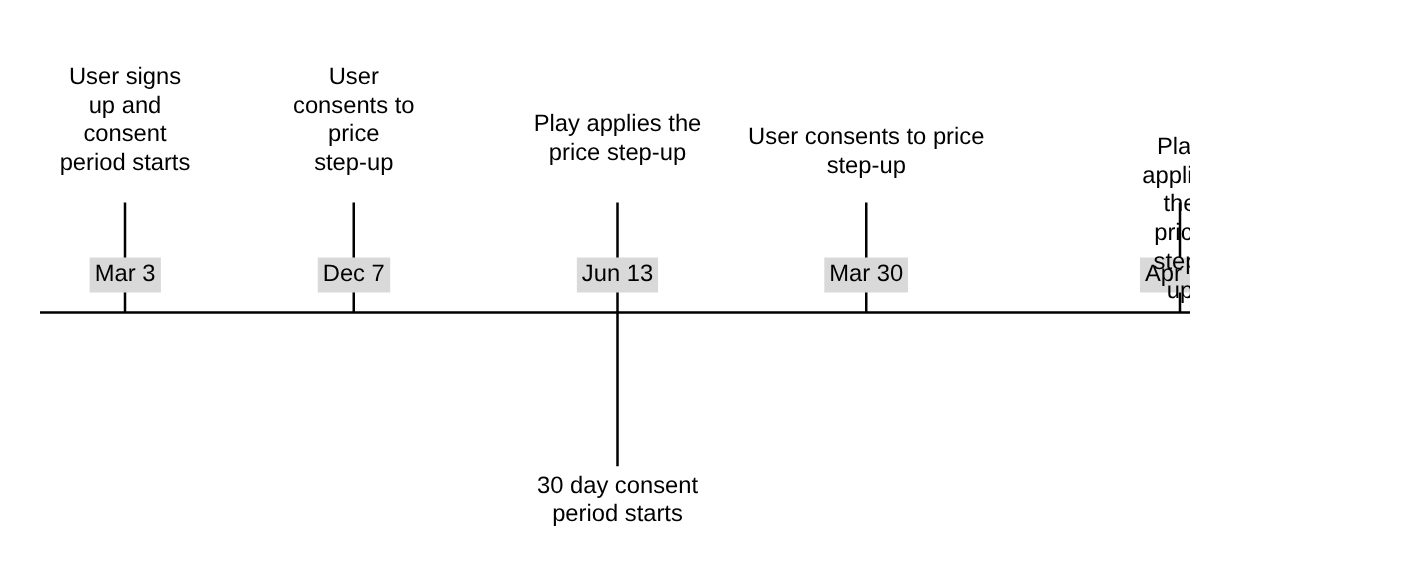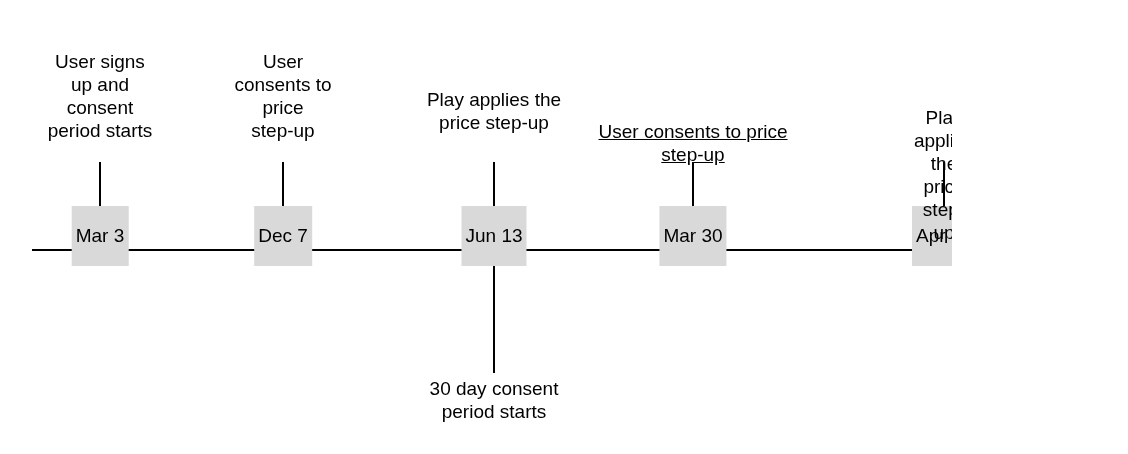--- a/index.html
+++ b/index.html
@@ -39,21 +39,21 @@
     z-index: 1;
   }
   .date-chip {
     position: absolute;
     top: 206px;
     transform: translateX(-50%);
     background: var(--chipBg, #d9d9d9);
     font-size: 19px;
     line-height: 28px;
     height: 28px;
-    padding: 16px 4px;
+    padding: 0 4px;
     white-space: nowrap;
     z-index: 2;
   }
   .period {
     position: absolute;
     top: 280px;
     height: 42px;
     z-index: 2;
   }
   .period svg { position: absolute; left: 0; top: 0; }
@@ -98,21 +98,21 @@
   <div class="tick" style="left:283px; top:162px; height:88px;"></div>
   <div class="date-chip" style="left:283px;">Dec 7</div>
 
   <div class="event-label" style="left:494px; top:88px;">Play applies the
 price step-up</div>
   <div class="tick" style="left:494px; top:162px; height:211px;"></div>
   <div class="date-chip" style="left:494px;">Jun 13</div>
   <div class="note" style="left:494px;">30 day consent
 period starts</div>
 
-  <div class="event-label" style="left:693px; top:120px;text-decoration:underline;">User consents to price
+  <div class="event-label" style="left:693px; top:98px;">User consents to price
 step-up</div>
   <div class="tick" style="left:693px; top:162px; height:88px;"></div>
   <div class="date-chip" style="left:693px;">Mar 30</div>
 
   <div class="event-label" style="left:944px; top:106px;">Play applies the
 price step-up</div>
   <div class="tick" style="left:944px; top:162px; height:88px;"></div>
   <div class="date-chip" style="left:944px;">Apr 12</div>
 
 

